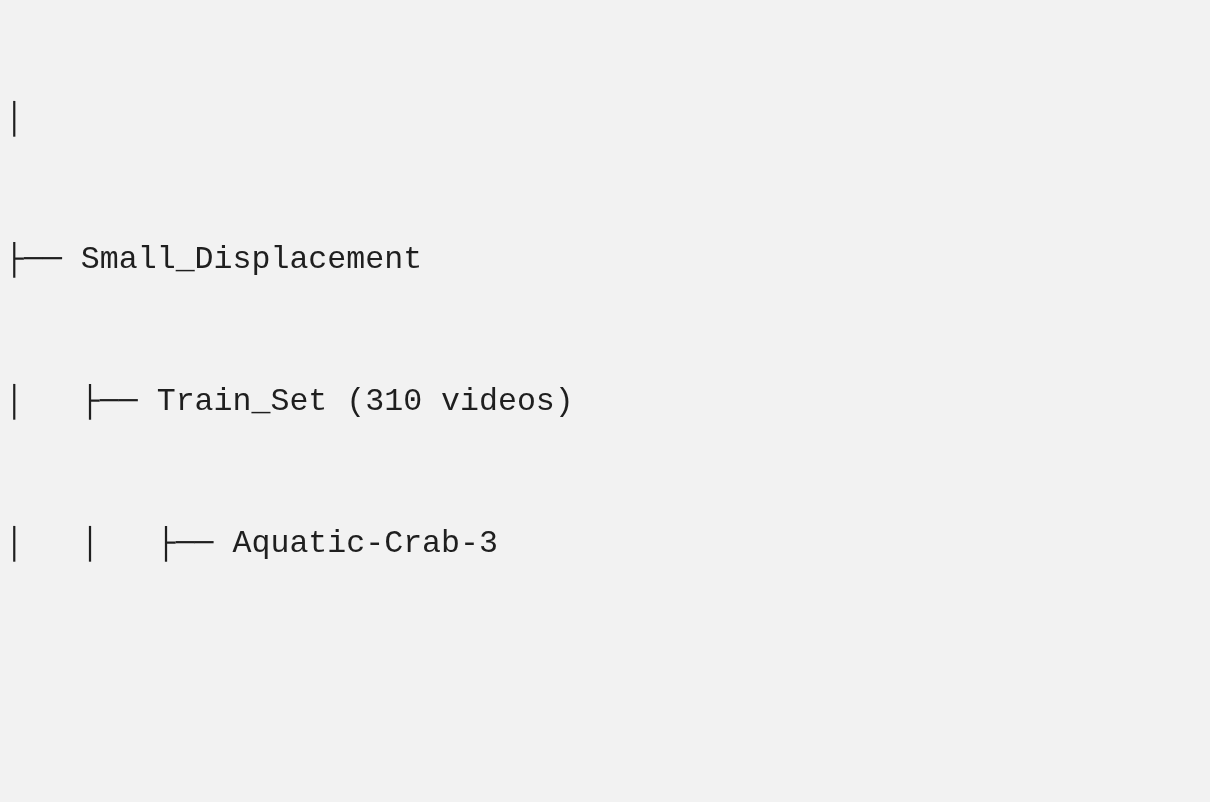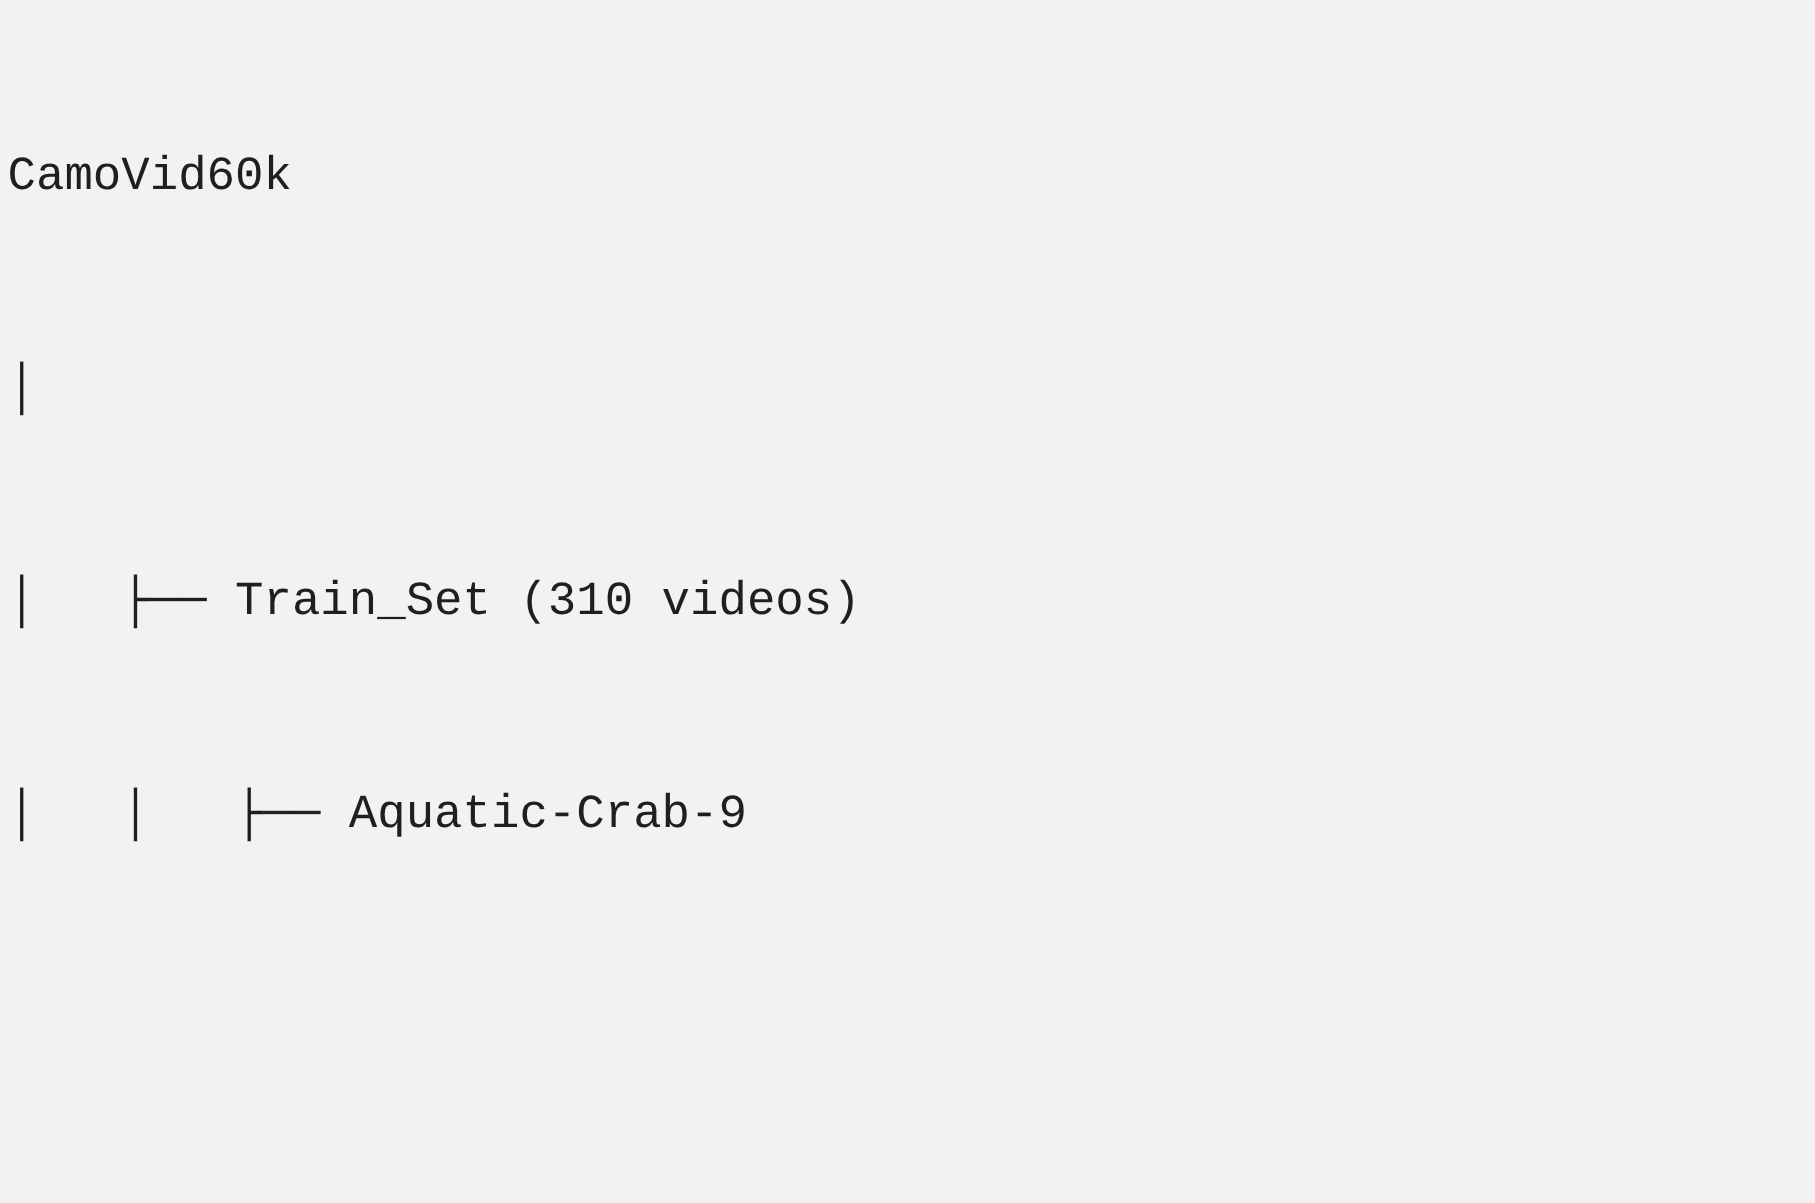--- a/index.html
+++ b/index.html
@@ -33,24 +33,24 @@
       color: #1f1f1f;
     }
     .label {
       color: #1f1f1f;
     }
   </style>
 </head>
 <body>
 
 <div class="tree">
-  <span class="line"><span class="guide"></span><span class="label">CamoVid60k</span></span>
   <span class="line"><span class="guide">│</span><span class="label"></span></span>
+  <span class="line"><span class="guide">├── </span><span class="label">Small_Displacement</span></span>
   <span class="line"><span class="guide">│   ├── </span><span class="label">Train_Set (310 videos)</span></span>
-  <span class="line"><span class="guide">│   │   ├── </span><span class="label">Aquatic-Crab-9</span></span>
+  <span class="line"><span class="guide">│   │   ├── </span><span class="label">Aquatic-Crab-3</span></span>
   
   
   
   
   
   
   
   
   
   

